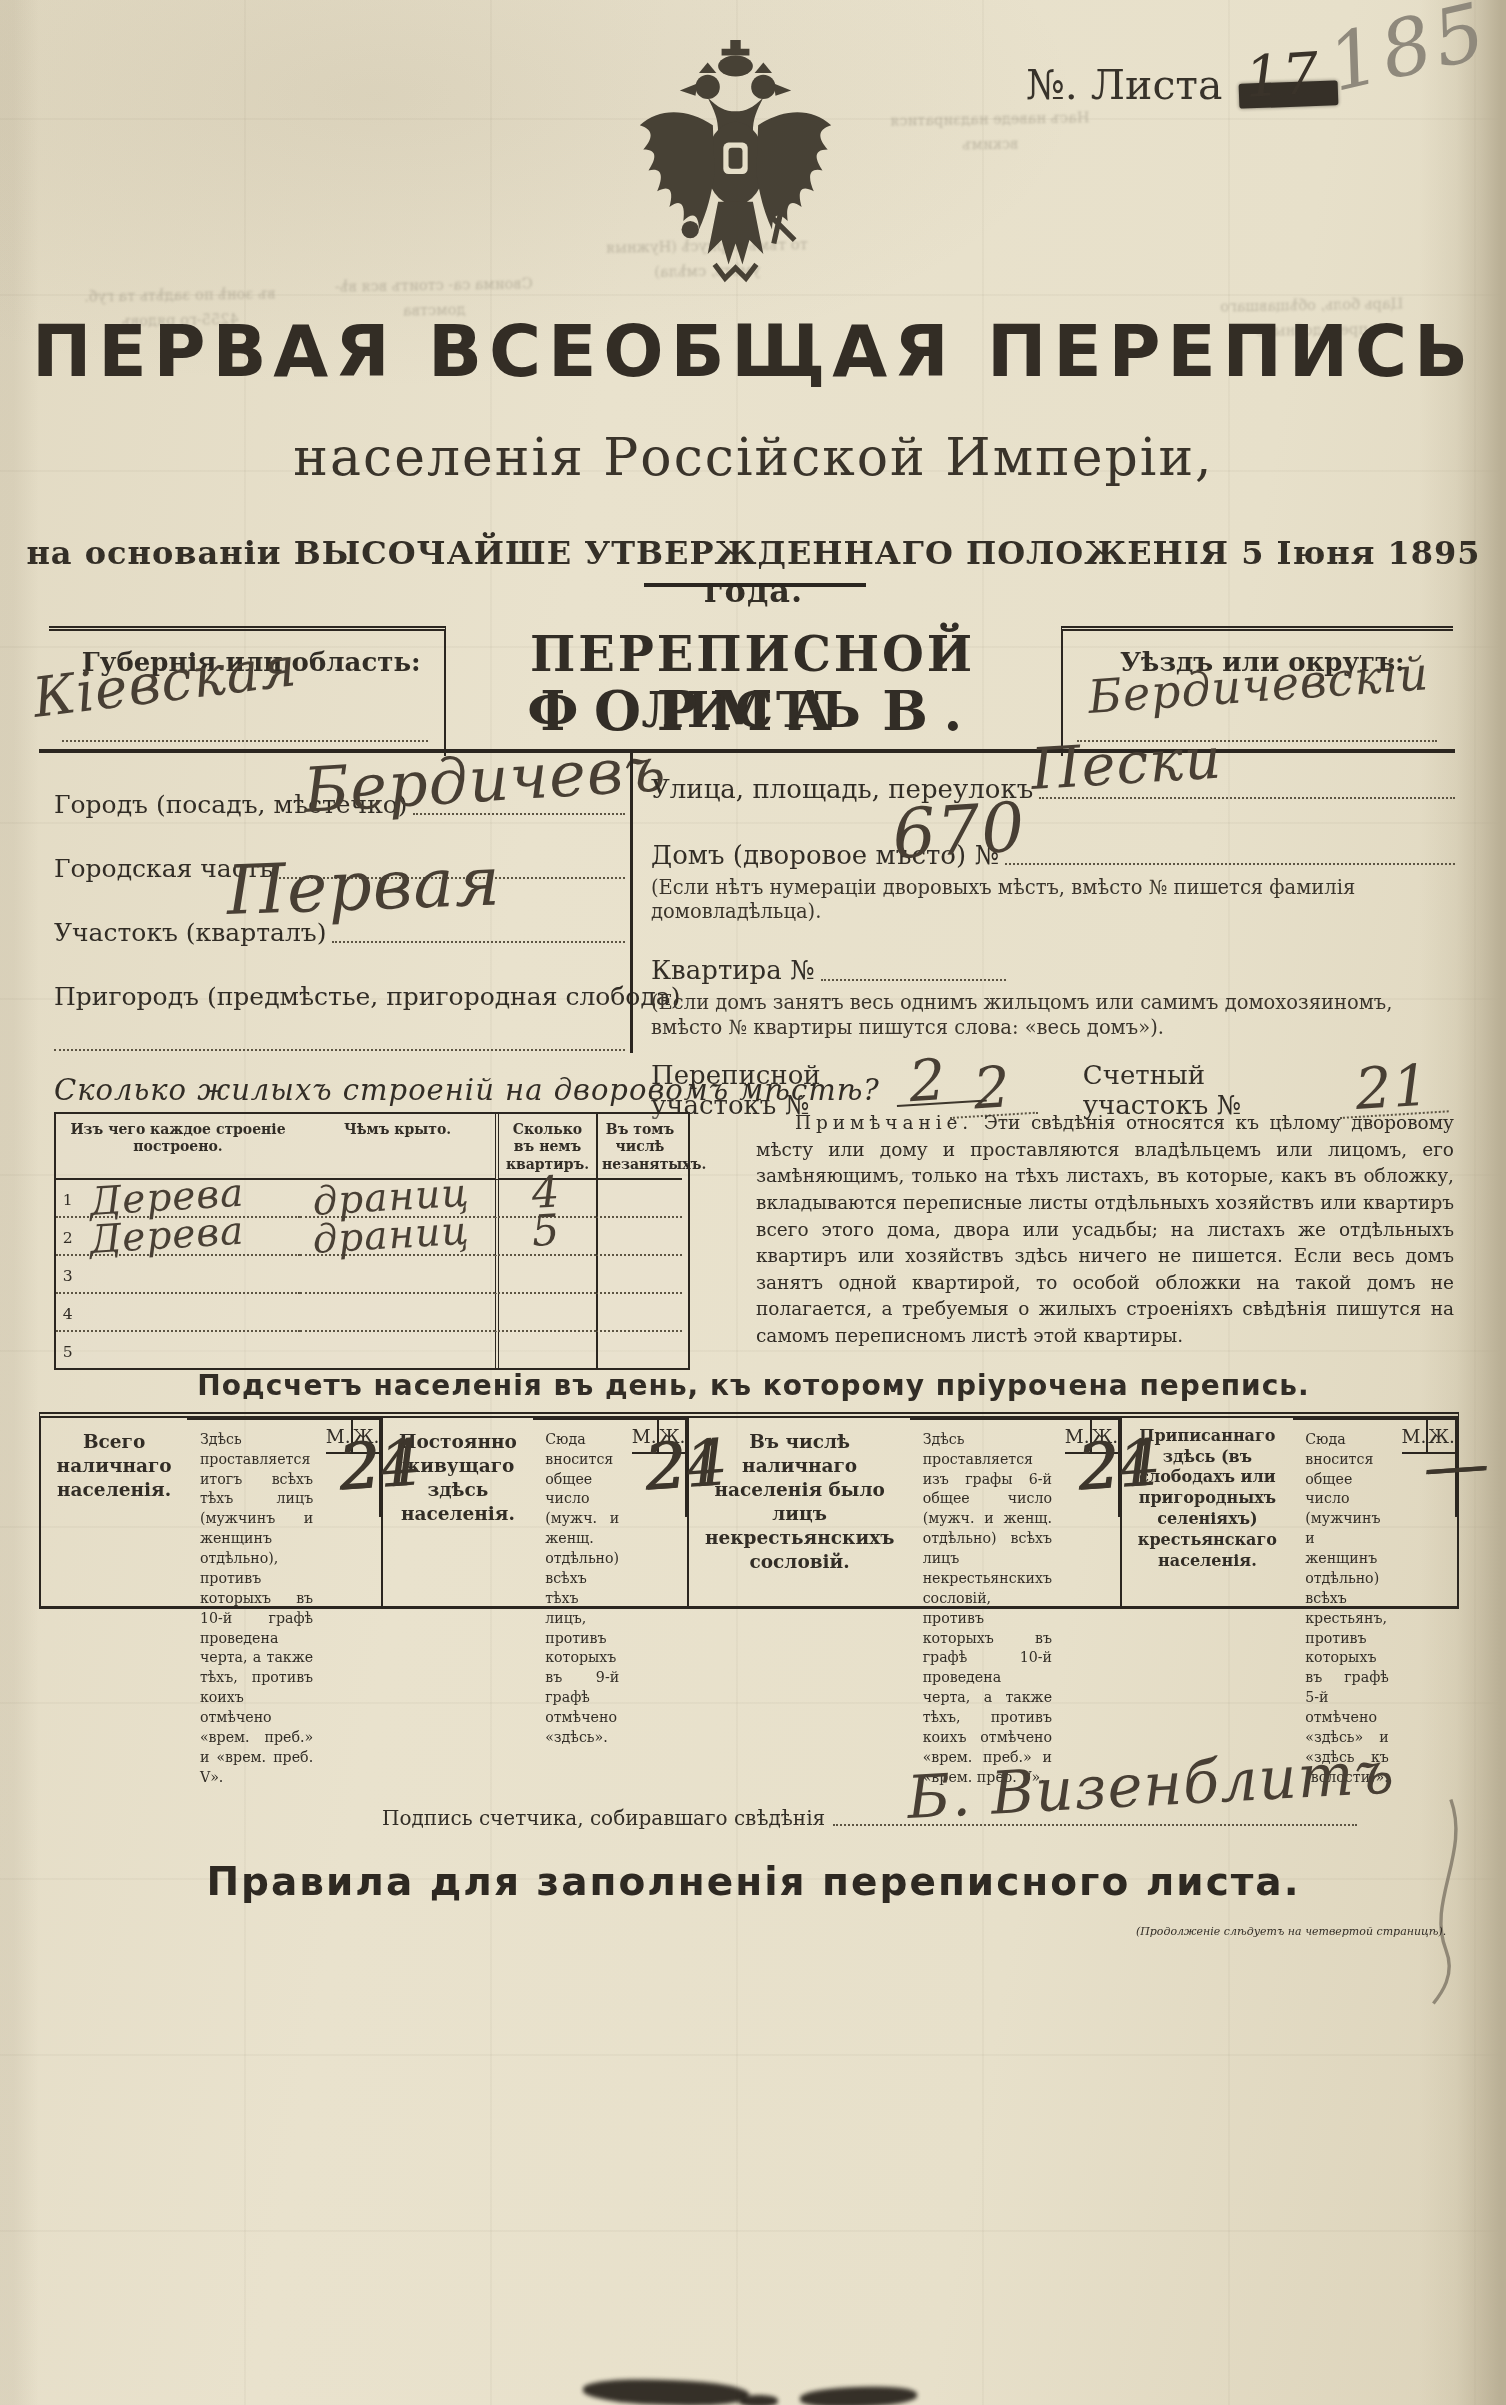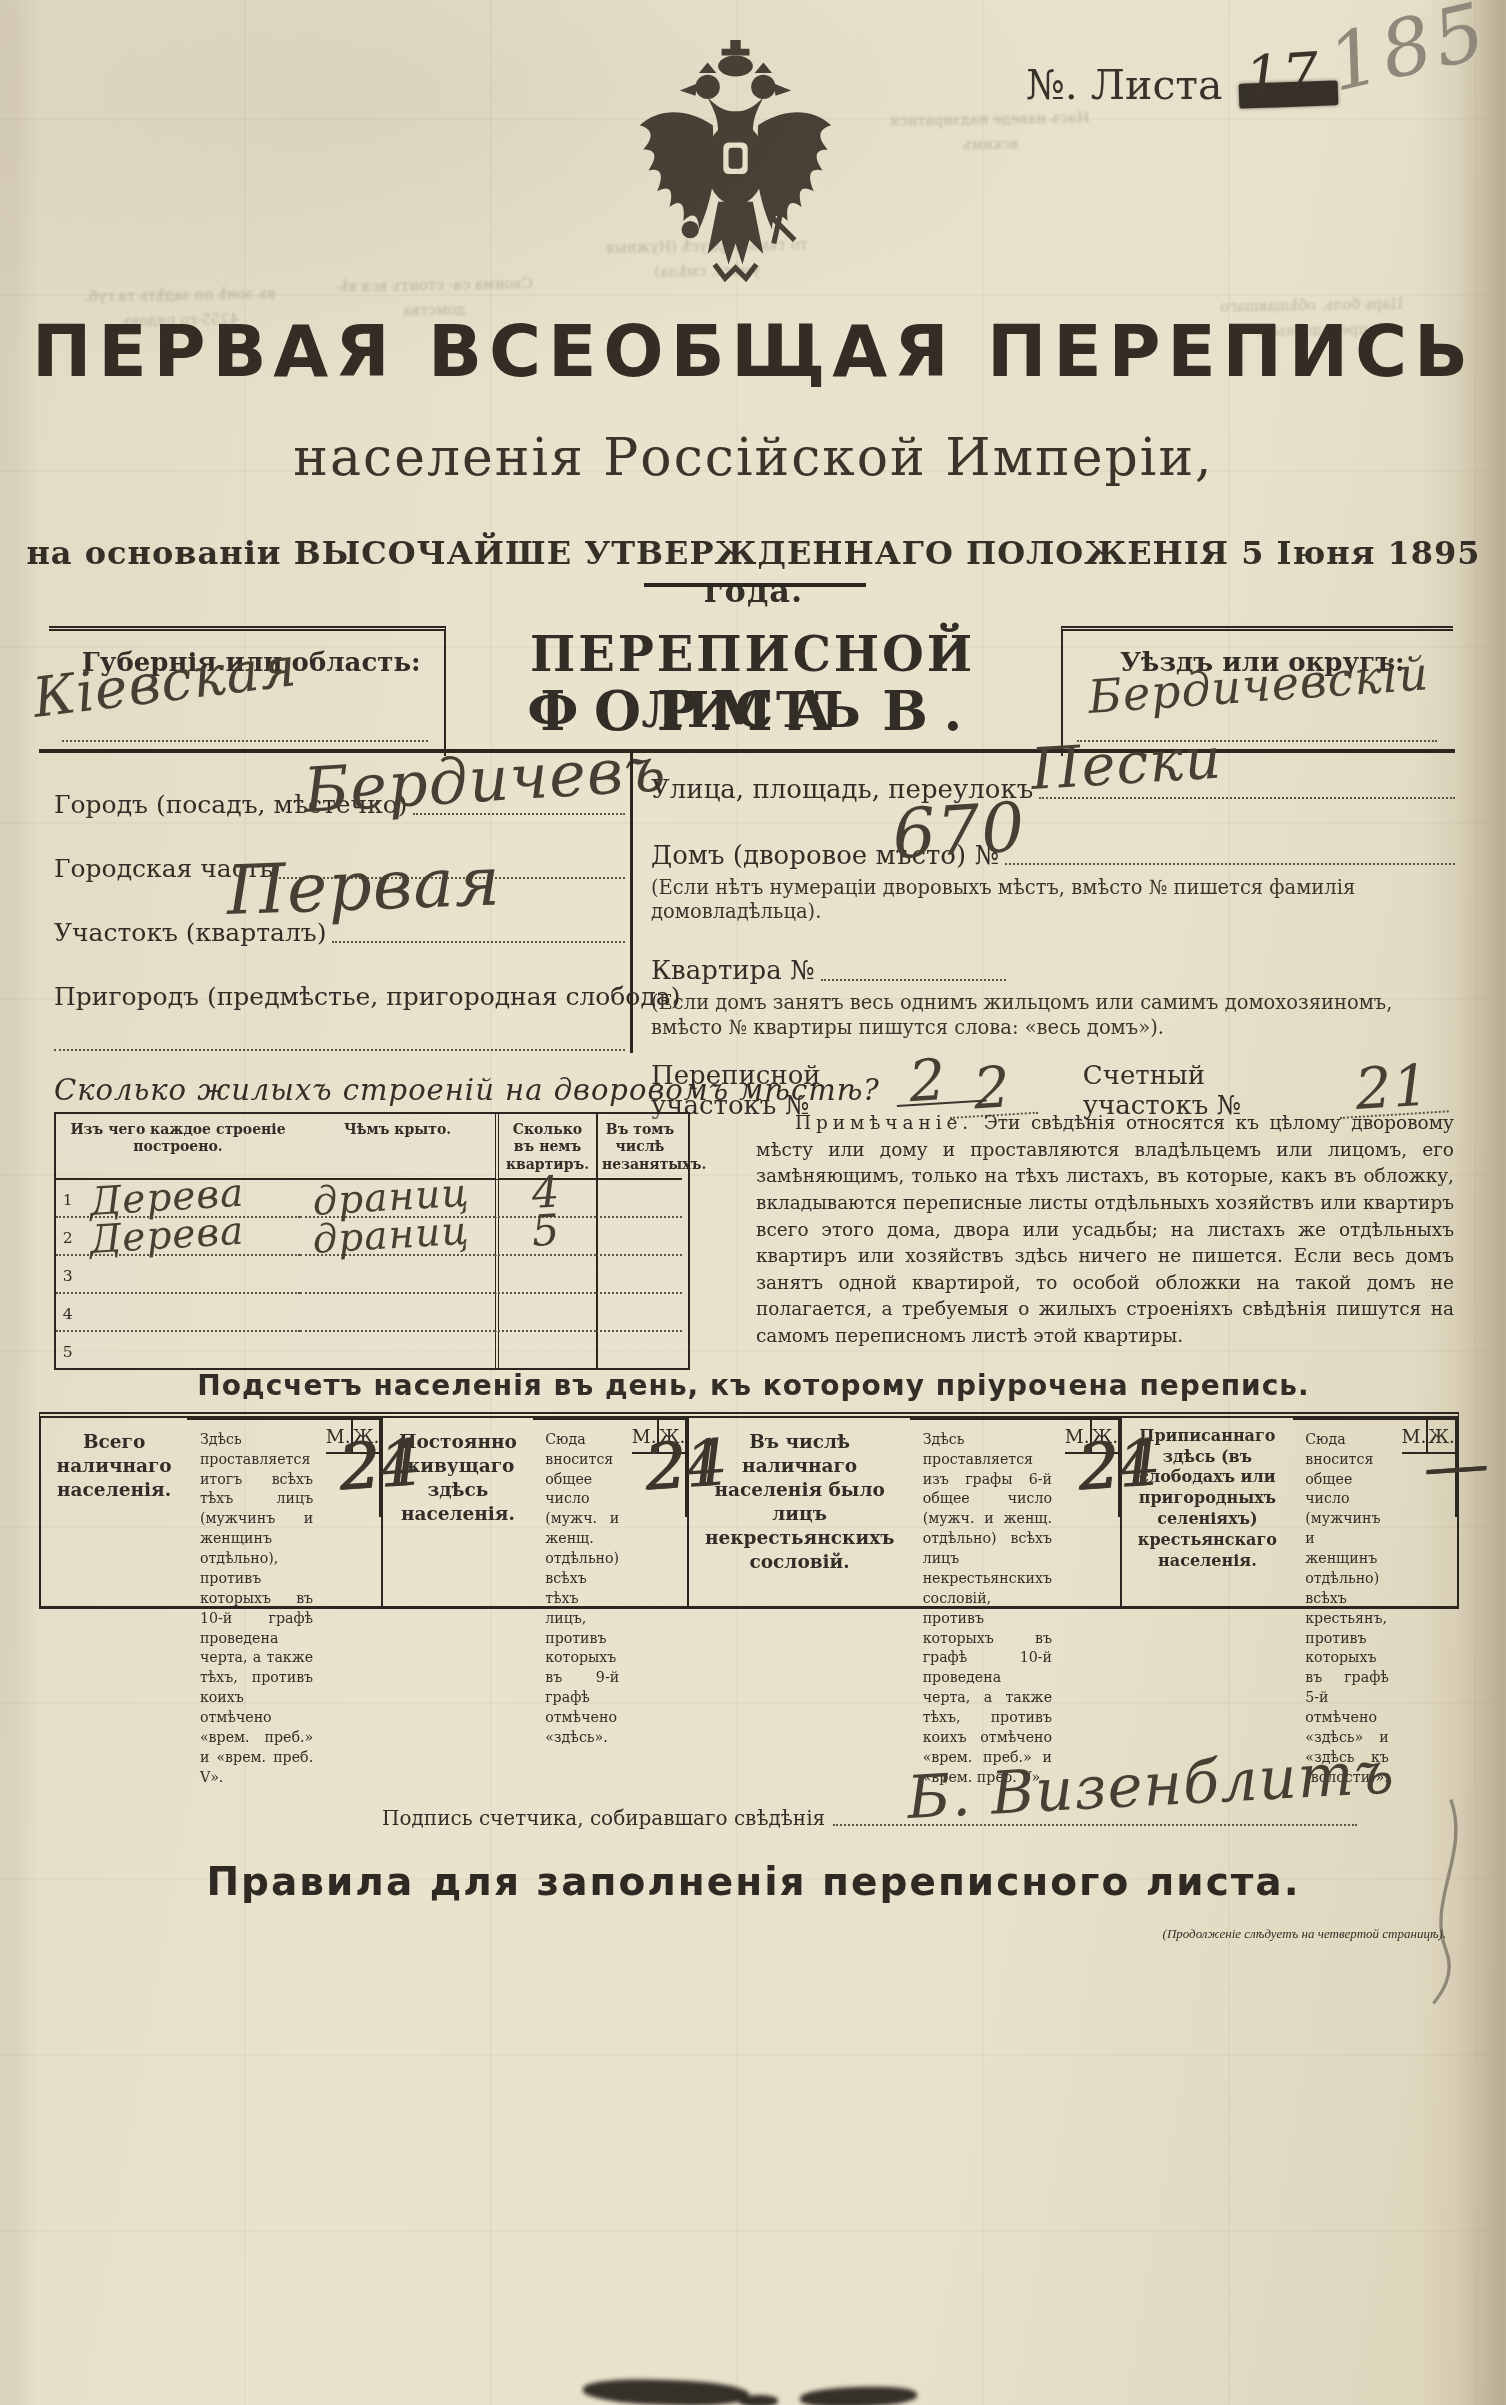--- a/index.html
+++ b/index.html
@@ -136,21 +136,21 @@
   
   .sig{left:382px; top:1806px; width:975px; display:flex; align-items:flex-end;}
   .sig .lbl{font-size:20px; white-space:nowrap;}
   .sig .dots{flex:1; border-bottom:2px dotted #5c5443; margin:0 0 3.9px 7.8px;}
   .sig-hw{position:absolute; left:527px; top:-43px; font-size:59px; transform:rotate(-3deg);}
   .flourish{left:1412px; top:1794px; width:68px; height:215px; opacity:.65;}
 
   
   .rules-title{top:1859px; font-family:"DejaVu Sans",sans-serif; font-weight:bold; font-size:39px; letter-spacing:2px; color:#2e2922;}
   .rules{left:54px; top:1919px; width:1402px; display:flex; gap:35px;}
-  .rcol{width:684px; font-size:13px; line-height:1.31; text-align:justify;font-family:Liberation Serif, serif;}
+  .rcol{width:684px; font-size:11px; line-height:1.31; text-align:justify;}
   .rcol p{margin:0 0 5.9px; text-indent:29px;}
   .rcol.left p:first-child{font-style:italic;}
   .cont-line{font-style:italic; text-align:right; margin-top:5.9px; padding-right:9.8px;}
 
   
   .blob{position:absolute; background:#1d1812; border-radius:45%; filter:blur(2px); opacity:.88;}
 </style>
 </head>
 <body>
 

